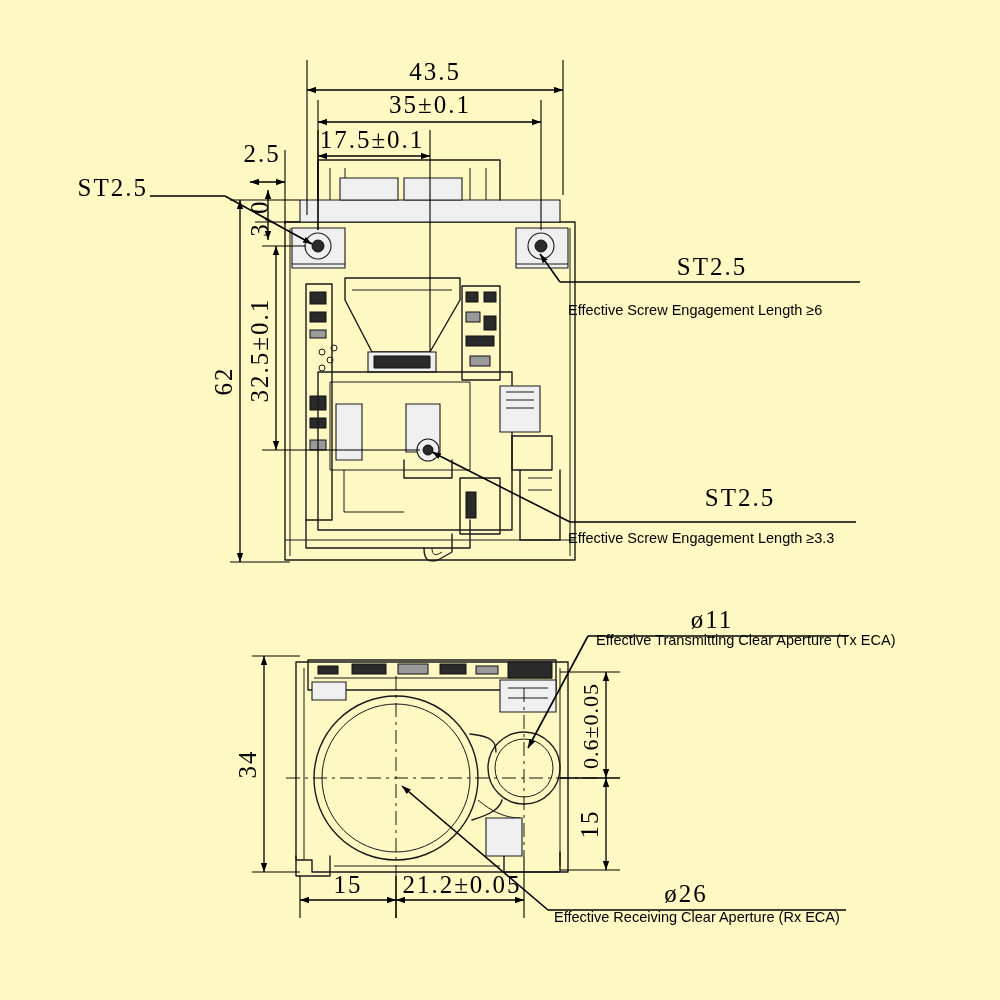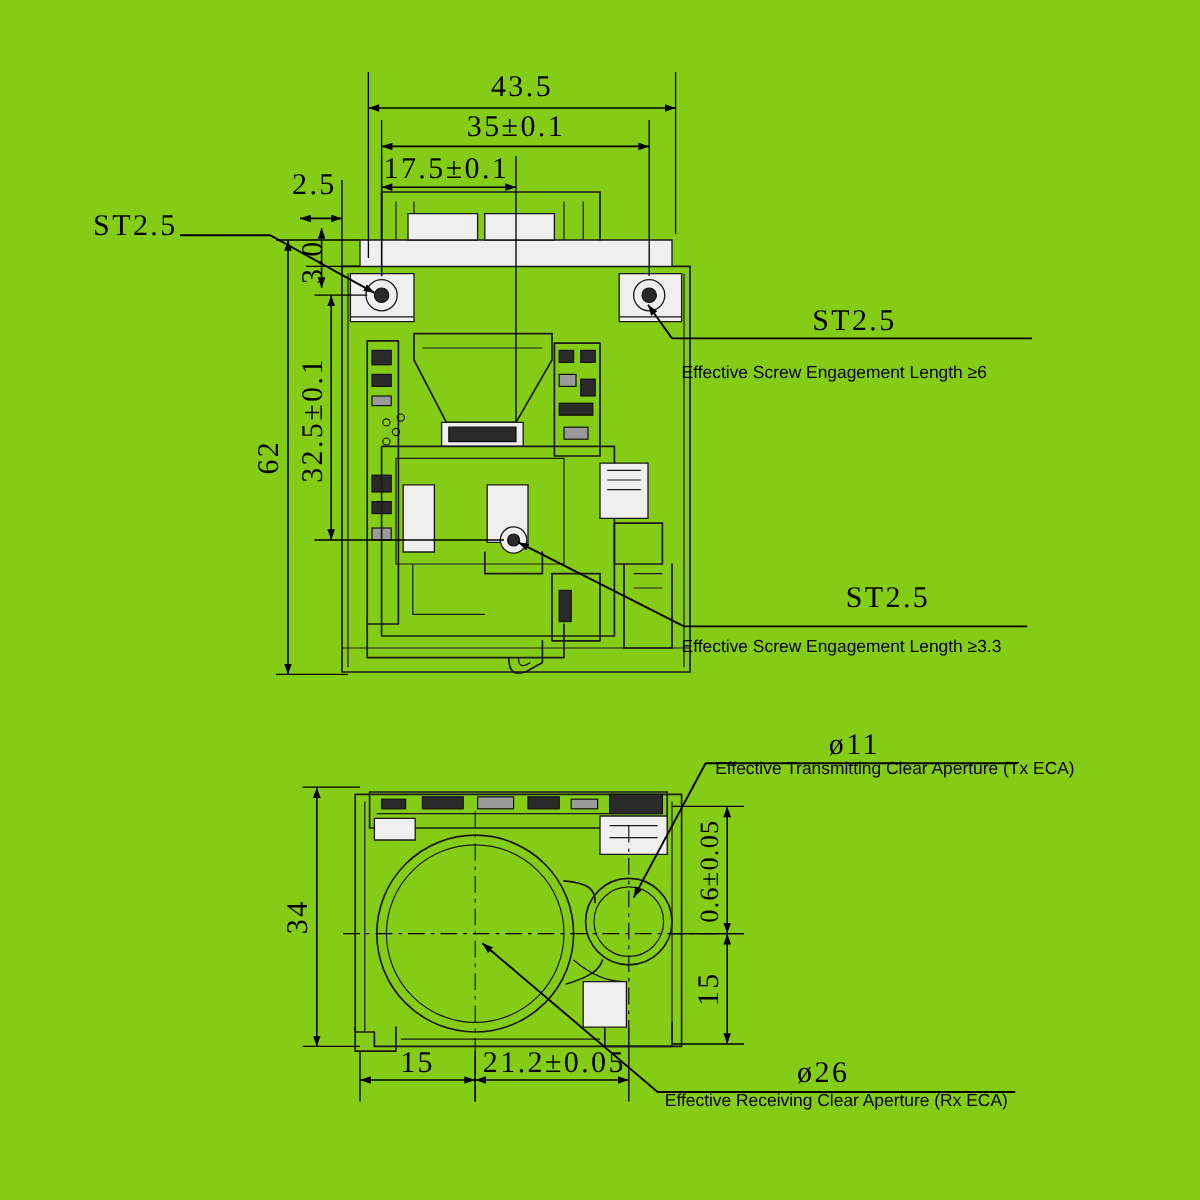--- a/index.html
+++ b/index.html
@@ -11,21 +11,21 @@
     width: 1000px;
     height: 1000px;
     font-family: "Liberation Sans", sans-serif;
     color: #000000;
     overflow: hidden;
   }
   #sheet {
     position: relative;
     width: 1000px;
     height: 1000px;
-    background: #84cc16;
+    background: #fef9c3;
   }
   svg#drawing {
     position: absolute;
     left: 0;
     top: 0;
     width: 1000px;
     height: 1000px;
   }
   .dimtext {
     font-family: "Liberation Serif", serif;

